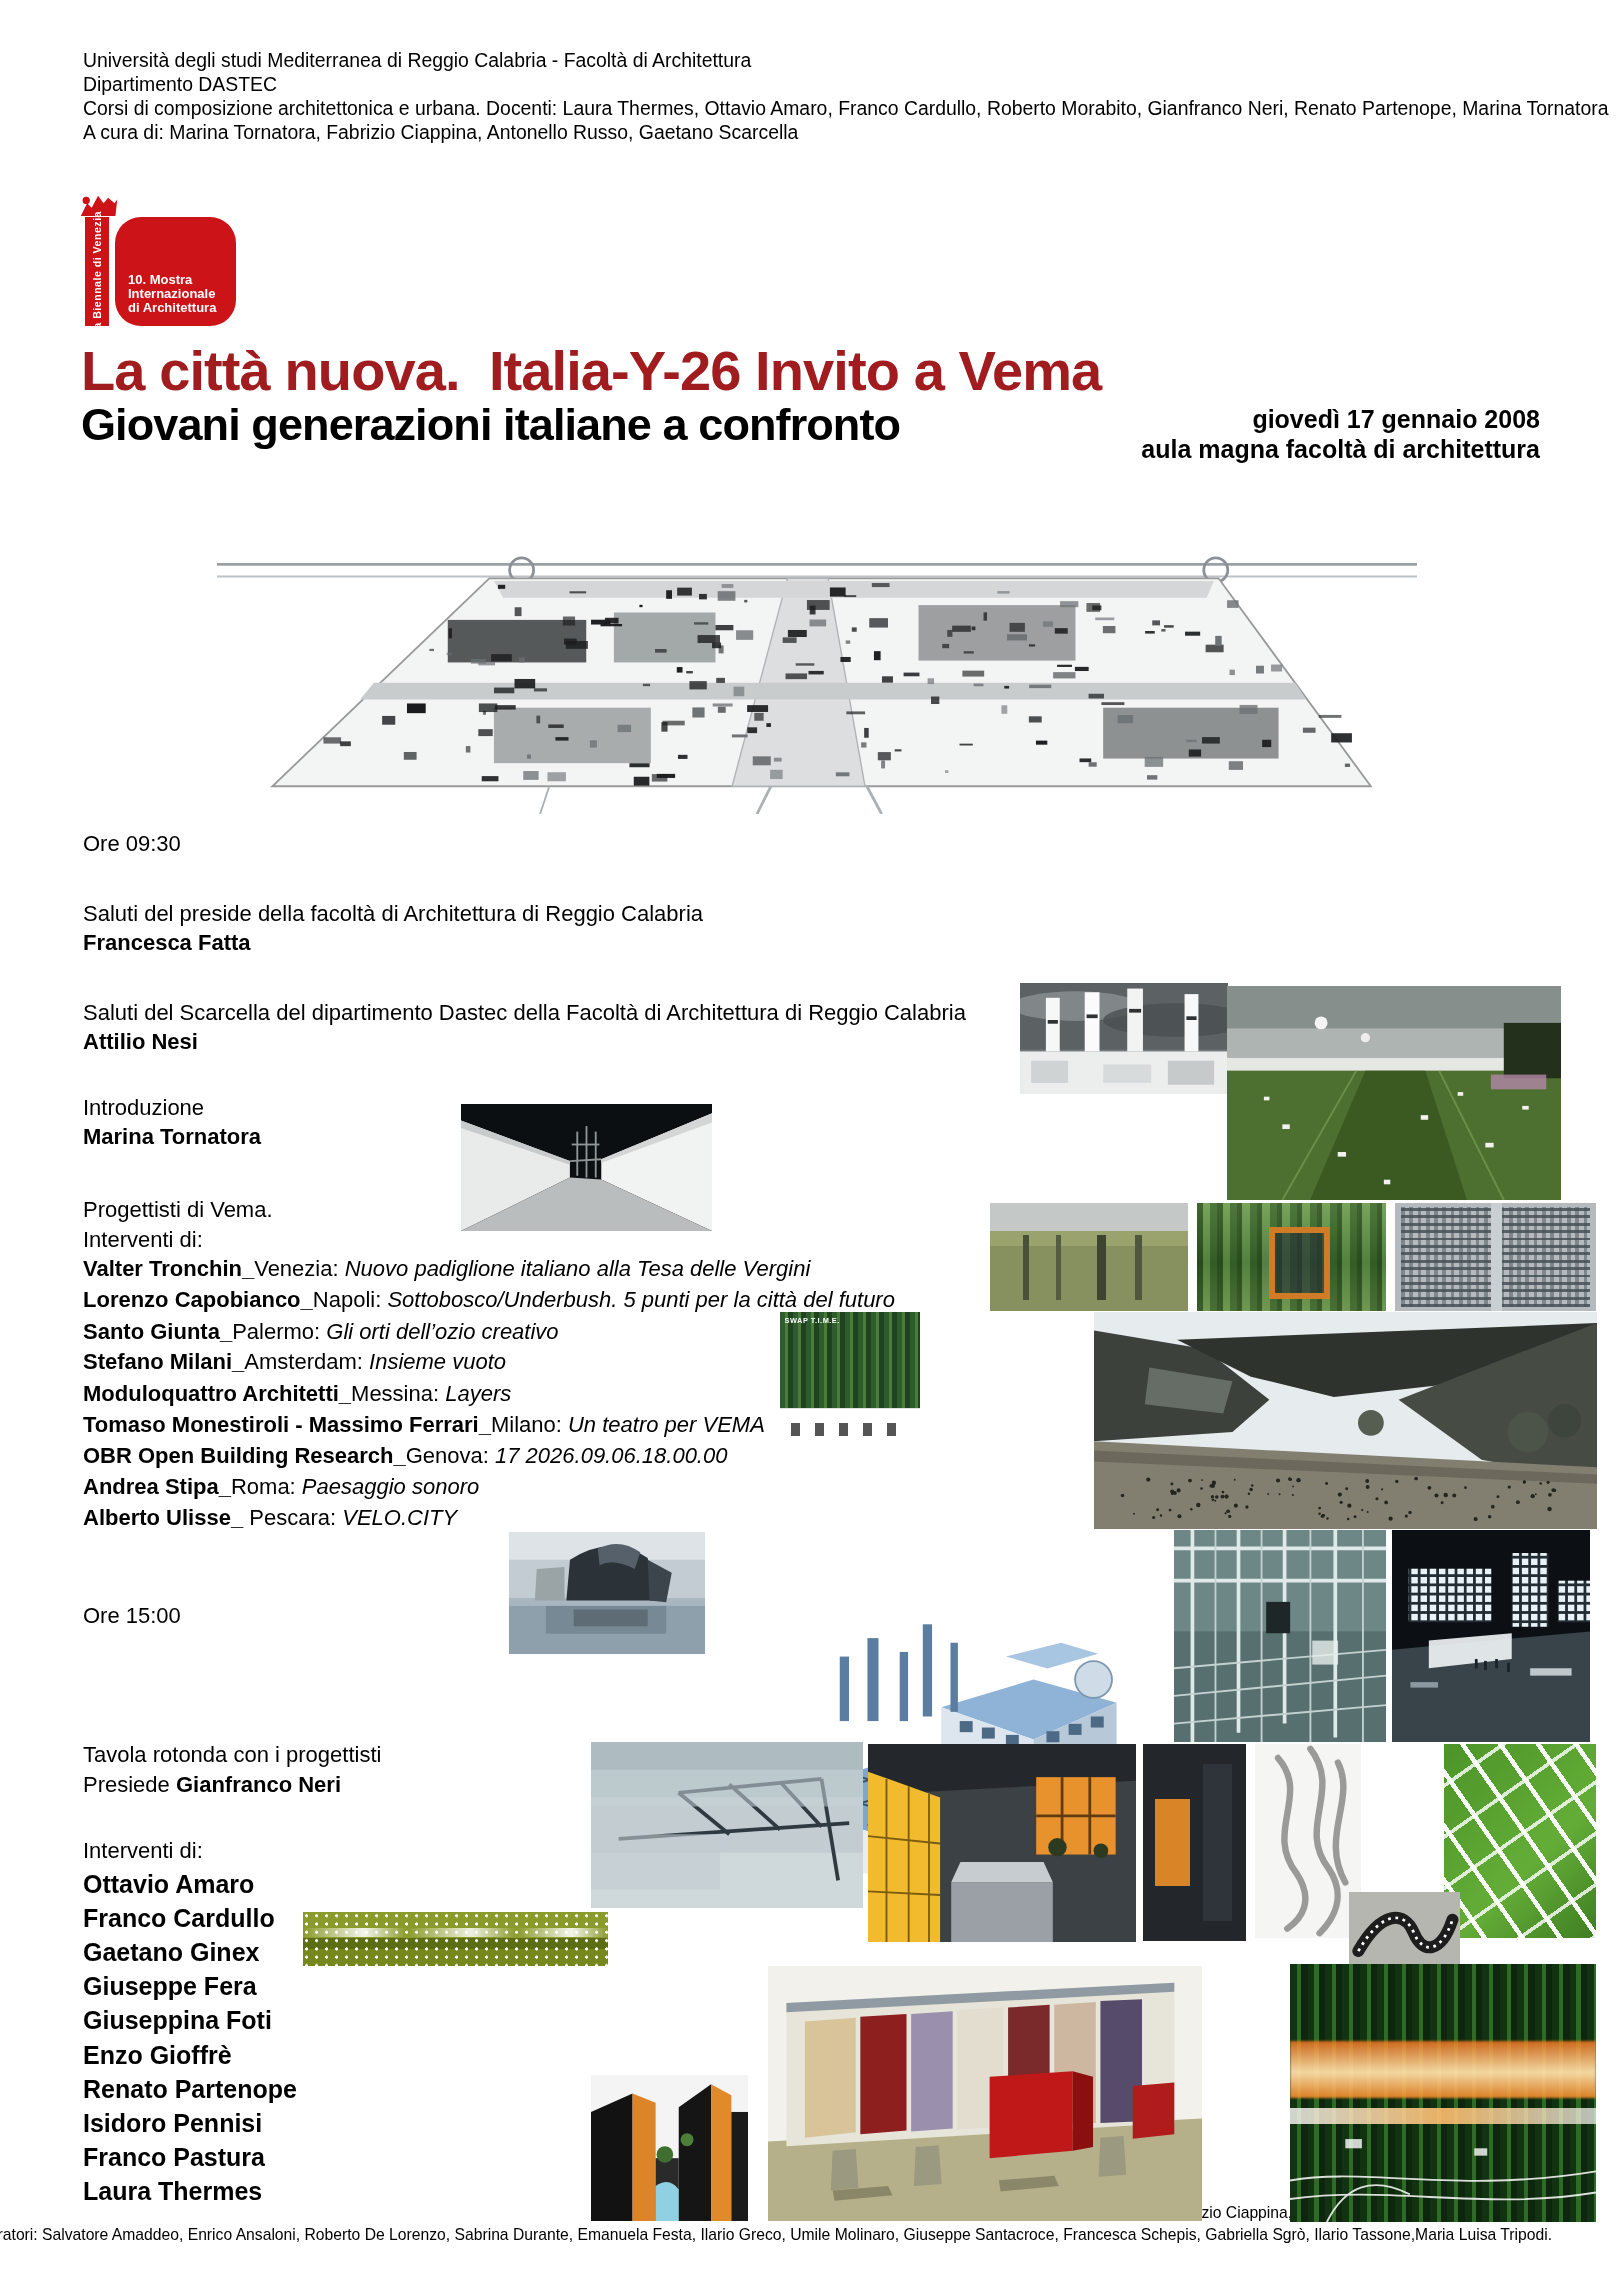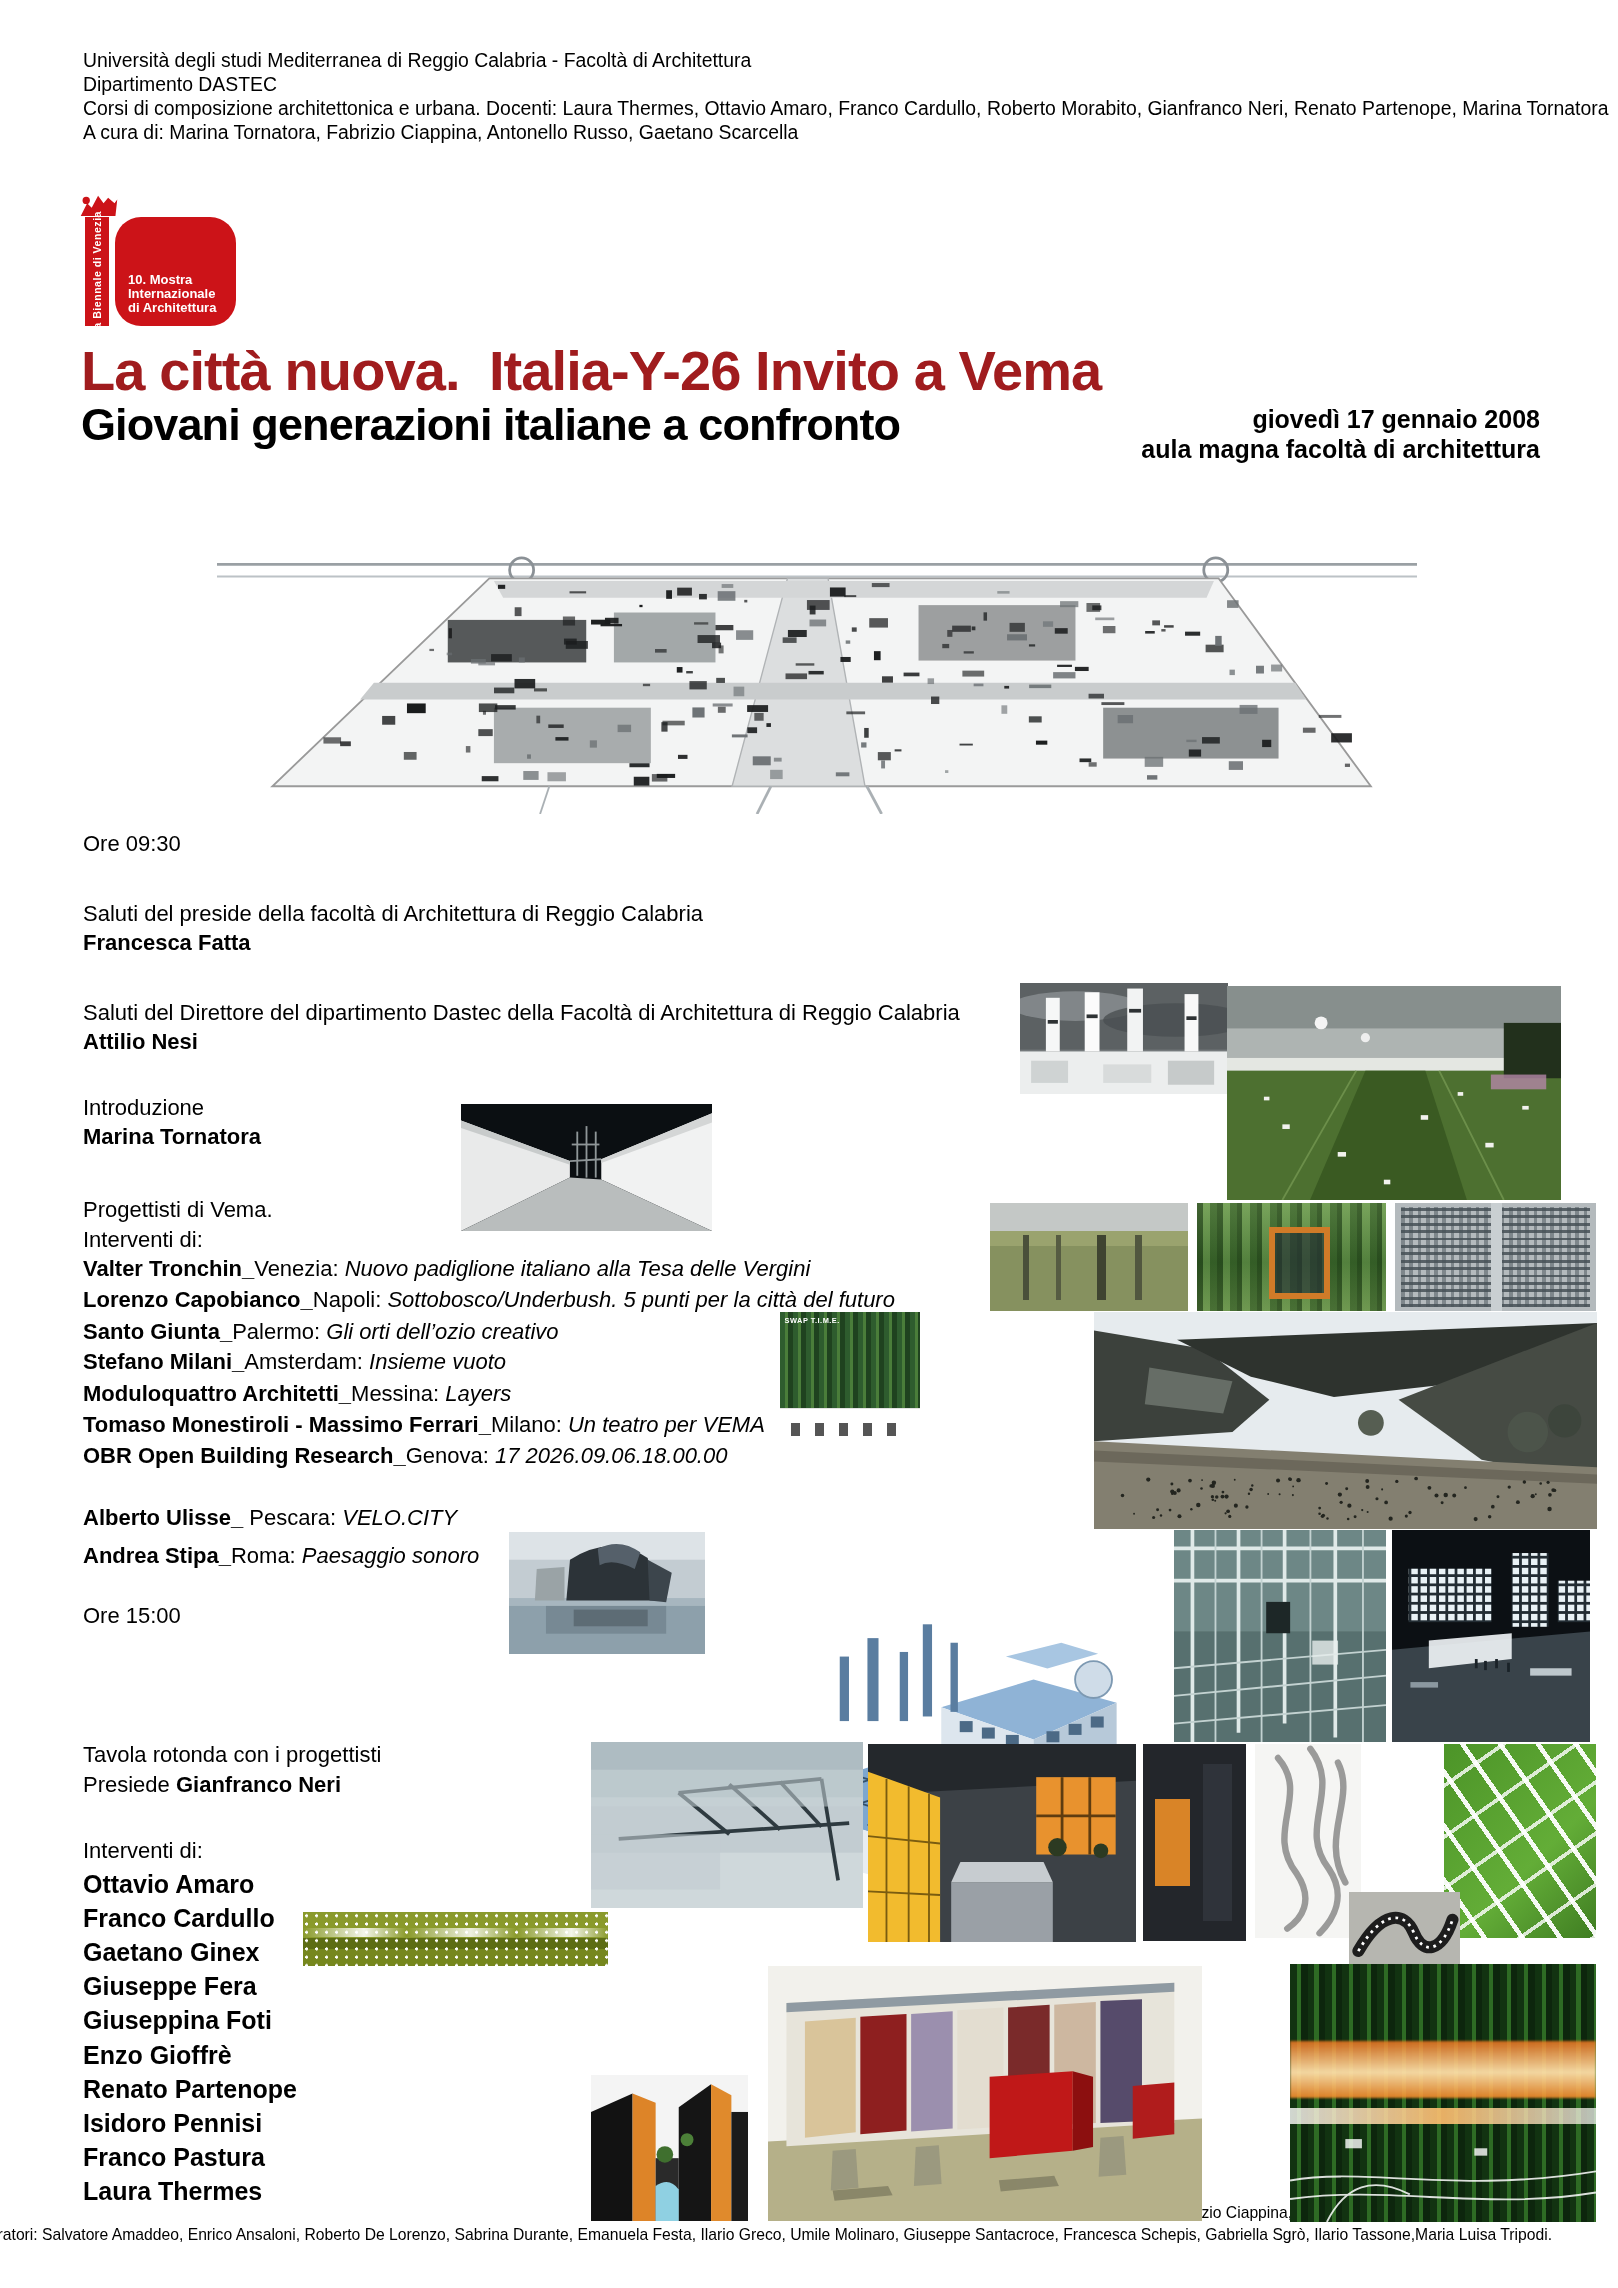--- a/index.html
+++ b/index.html
@@ -277,35 +277,35 @@
           <rect x="944.3" y="274.0" width="8.7" height="4.8" fill="#1a1c1d" opacity="0.61"></rect>
           <rect x="907.6" y="128.9" width="14.0" height="6.0" fill="#1a1c1d" opacity="0.87"></rect>
           <rect x="381.9" y="89.0" width="18.0" height="2.3" fill="#1a1c1d" opacity="0.72"></rect>
         </g>
     </svg>
   </div>
 
   <div class="line" style="top:831px">Ore 09:30</div>
   <div class="line" style="top:901px">Saluti del preside della facoltà di Architettura di Reggio Calabria</div>
   <div class="line" style="top:930px"><b>Francesca Fatta</b></div>
-  <div class="line" style="top:1000px">Saluti del Direttore del dipartimento Dastec della Facoltà di Architettura di Reggio Calabria</div>
+  <div class="line" style="top:1000px">Saluti del Scarcella del dipartimento Dastec della Facoltà di Architettura di Reggio Calabria</div>
   <div class="line" style="top:1029px"><b>Attilio Nesi</b></div>
   <div class="line" style="top:1095px">Introduzione</div>
   <div class="line" style="top:1124px"><b>Marina Tornatora</b></div>
   <div class="line" style="top:1197px">Progettisti di Vema.</div>
   <div class="line" style="top:1227px">Interventi di:</div>
 
   <div class="line" style="top:1256px"><b>Valter Tronchin_</b><span>Venezia: </span><i>Nuovo padiglione italiano alla Tesa delle Vergini</i></div>
   <div class="line" style="top:1287px"><b>Lorenzo Capobianco_</b><span>Napoli: </span><i>Sottobosco/Underbush. 5 punti per la città del futuro</i></div>
   <div class="line" style="top:1319px"><b>Santo Giunta_</b><span>Palermo: </span><i>Gli orti dell’ozio creativo</i></div>
   <div class="line" style="top:1349px"><b>Stefano Milani_</b><span>Amsterdam: </span><i>Insieme vuoto</i></div>
   <div class="line" style="top:1381px"><b>Moduloquattro Architetti_</b><span>Messina: </span><i>Layers</i></div>
   <div class="line" style="top:1412px"><b>Tomaso Monestiroli - Massimo Ferrari_</b><span>Milano: </span><i>Un teatro per VEMA</i></div>
   <div class="line" style="top:1443px"><b>OBR Open Building Research_</b><span>Genova: </span><i>17 2026.09.06.18.00.00</i></div>
-  <div class="line" style="top:1543px"><b>Andrea Stipa_</b><span>Roma: </span><i>Paesaggio sonoro</i></div>
+  <div class="line" style="top:1474px"><b>Andrea Stipa_</b><span>Roma: </span><i>Paesaggio sonoro</i></div>
   <div class="line" style="top:1505px"><b>Alberto Ulisse_</b><span> Pescara: </span><i>VELO.CITY</i></div>
 
   <div class="line" style="top:1603px">Ore 15:00</div>
   <div class="line" style="top:1742px">Tavola rotonda con i progettisti</div>
   <div class="line" style="top:1772px"><span>Presiede </span><b>Gianfranco Neri</b></div>
   <div class="line" style="top:1838px">Interventi di:</div>
 
   <div class="participant" style="top:1870px">Ottavio Amaro</div>
   <div class="participant" style="top:1904px">Franco Cardullo</div>
   <div class="participant" style="top:1938px">Gaetano Ginex</div>

